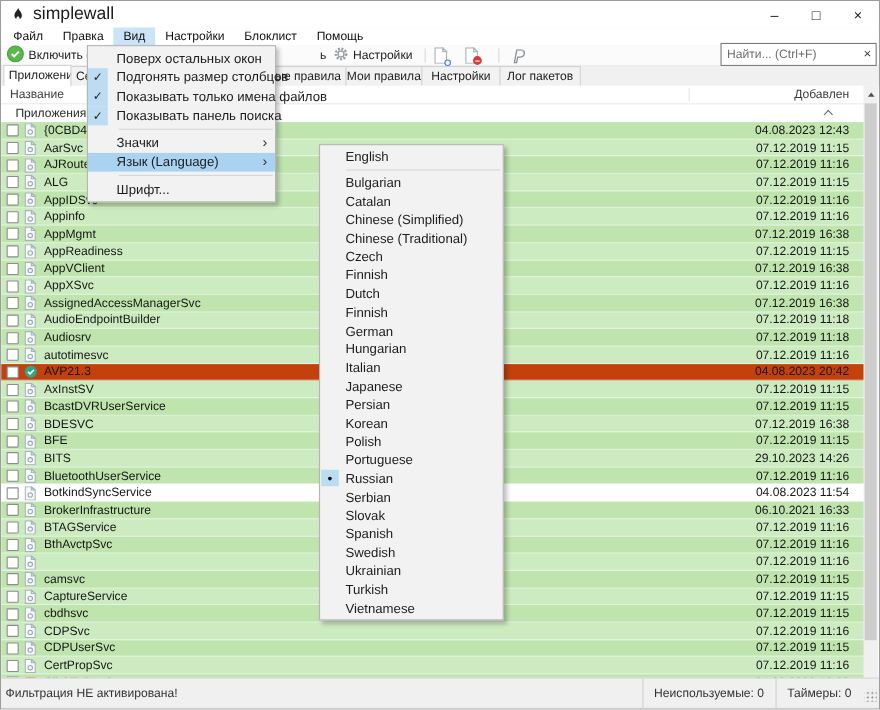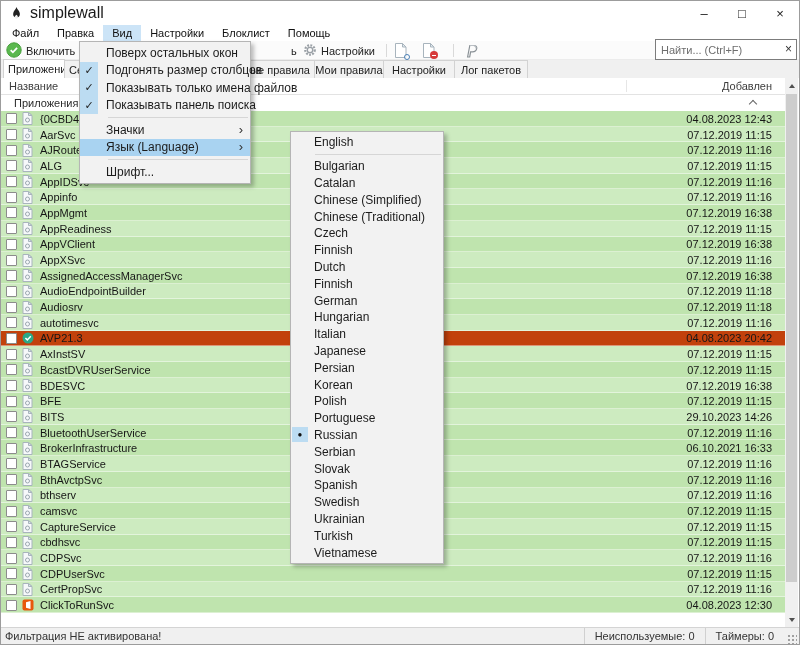--- a/index.html
+++ b/index.html
@@ -61,36 +61,36 @@
 
   
   .scroll{position:absolute;top:77px;bottom:17px;right:1px;width:13px;background:#f0f0f0;}
   .sarr{position:absolute;left:0;width:13px;height:15px;display:flex;align-items:center;justify-content:center;}
   .sarr.up{top:0;} .sarr.dn{bottom:0;}
   .tri-up{width:0;height:0;border-left:3.5px solid transparent;border-right:3.5px solid transparent;border-bottom:4px solid #505050;}
   .tri-dn{width:0;height:0;border-left:3.5px solid transparent;border-right:3.5px solid transparent;border-top:4px solid #505050;}
   .sthumb{position:absolute;left:1px;right:1px;top:16px;height:488px;background:#cdcdcd;}
 
   
-  .statusbar{position:absolute;left:0;right:0;bottom:0;height:17px;background:#f0f0f0;border-top:1px solid #d4d4d4;font-size:11px;color:#333;display:flex;align-items:center;}
+  .statusbar{position:absolute;left:0;right:0;bottom:0;height:28px;background:#f0f0f0;border-top:1px solid #d4d4d4;font-size:11px;color:#333;display:flex;align-items:center;}
   .sb-left{padding-left:4px;flex:1;white-space:nowrap;}
   .sb-item{padding:0 10px;border-left:1px solid #d0d0d0;height:100%;display:flex;align-items:center;white-space:nowrap;}
   .grip{width:11px;height:11px;margin:4px 2px 0 2px;background-image:radial-gradient(#9f9f9f 32%,transparent 36%);background-size:4px 4px;background-position:1px 1px;}
 
   
   .menu{position:absolute;background:#f2f2f2;border:1px solid #b5b5b5;box-shadow:3px 3px 4px rgba(0,0,0,.25);z-index:50;font-size:12px;color:#1c1c1c;padding:2px 0;}
   #view-menu{left:78px;top:40px;width:172px;}
   .vm-item{height:17.5px;display:flex;align-items:center;position:relative;}
   .vm-gut{width:18px;height:100%;flex:none;display:flex;align-items:center;justify-content:center;font-size:11px;color:#222;}
   .vm-item.checked .vm-gut{background:#bcdcf2;}
   .vm-label{margin-left:8px;white-space:nowrap;}
   .vm-arrow{position:absolute;right:7px;font-size:13px;color:#333;line-height:10px;}
   .vm-item.hl{background:#a9d3f1;}
   .msep{height:1px;background:#d6d6d6;margin:3px 2px 3px 28px;}
-  #lang-menu{left:289px;top:130px;width:154px;}
+  #lang-menu{left:289px;top:130px;width:168px;}
   .lm-item{height:16.8px;display:flex;align-items:center;}
   .lm-gut{width:16px;height:15px;margin-left:1px;flex:none;display:flex;align-items:center;justify-content:center;font-size:8px;color:#111;}
   .lm-item.sel .lm-gut{background:#bcdcf2;}
   .lm-label{margin-left:6px;white-space:nowrap;}
   .lm-sep{height:1px;background:#d6d6d6;margin:3px 2px 3px 24px;}
 </style>
 </head>
 <body>
 
 <div class="win">
@@ -452,20 +452,32 @@
           <span class="ric">
             <svg width="11" height="13" viewBox="0 0 11 13">
               <path d="M1 .5h5.5L10 3.5v9H1z" fill="#f6f8fa" stroke="#a8b4bd"></path>
               <path d="M6.5 .5L10 3.5H6.5z" fill="#dde6ec" stroke="#a8b4bd"></path>
               <circle cx="5.5" cy="8" r="2" fill="none" stroke="#9aa7b0"></circle>
             </svg>
           </span>
           <span class="rname">BluetoothUserService</span>
           <span class="rdate">07.12.2019 11:16</span>
         </div>
+        <div class="row white">
+          <span class="cb"></span>
+          <span class="ric">
+            <svg width="11" height="13" viewBox="0 0 11 13">
+              <path d="M1 .5h5.5L10 3.5v9H1z" fill="#f6f8fa" stroke="#a8b4bd"></path>
+              <path d="M6.5 .5L10 3.5H6.5z" fill="#dde6ec" stroke="#a8b4bd"></path>
+              <circle cx="5.5" cy="8" r="2" fill="none" stroke="#9aa7b0"></circle>
+            </svg>
+          </span>
+          <span class="rname">BotkindSyncService</span>
+          <span class="rdate">04.08.2023 11:54</span>
+        </div>
         <div class="row a">
           <span class="cb"></span>
           <span class="ric">
             <svg width="11" height="13" viewBox="0 0 11 13">
               <path d="M1 .5h5.5L10 3.5v9H1z" fill="#f6f8fa" stroke="#a8b4bd"></path>
               <path d="M6.5 .5L10 3.5H6.5z" fill="#dde6ec" stroke="#a8b4bd"></path>
               <circle cx="5.5" cy="8" r="2" fill="none" stroke="#9aa7b0"></circle>
             </svg>
           </span>
           <span class="rname">BrokerInfrastructure</span>
@@ -497,21 +509,20 @@
         </div>
         <div class="row b">
           <span class="cb"></span>
           <span class="ric">
             <svg width="11" height="13" viewBox="0 0 11 13">
               <path d="M1 .5h5.5L10 3.5v9H1z" fill="#f6f8fa" stroke="#a8b4bd"></path>
               <path d="M6.5 .5L10 3.5H6.5z" fill="#dde6ec" stroke="#a8b4bd"></path>
               <circle cx="5.5" cy="8" r="2" fill="none" stroke="#9aa7b0"></circle>
             </svg>
           </span>
-          <span class="rname">bthserv</span>
           <span class="rdate">07.12.2019 11:16</span>
         </div>
         <div class="row a">
           <span class="cb"></span>
           <span class="ric">
             <svg width="11" height="13" viewBox="0 0 11 13">
               <path d="M1 .5h5.5L10 3.5v9H1z" fill="#f6f8fa" stroke="#a8b4bd"></path>
               <path d="M6.5 .5L10 3.5H6.5z" fill="#dde6ec" stroke="#a8b4bd"></path>
               <circle cx="5.5" cy="8" r="2" fill="none" stroke="#9aa7b0"></circle>
             </svg>

